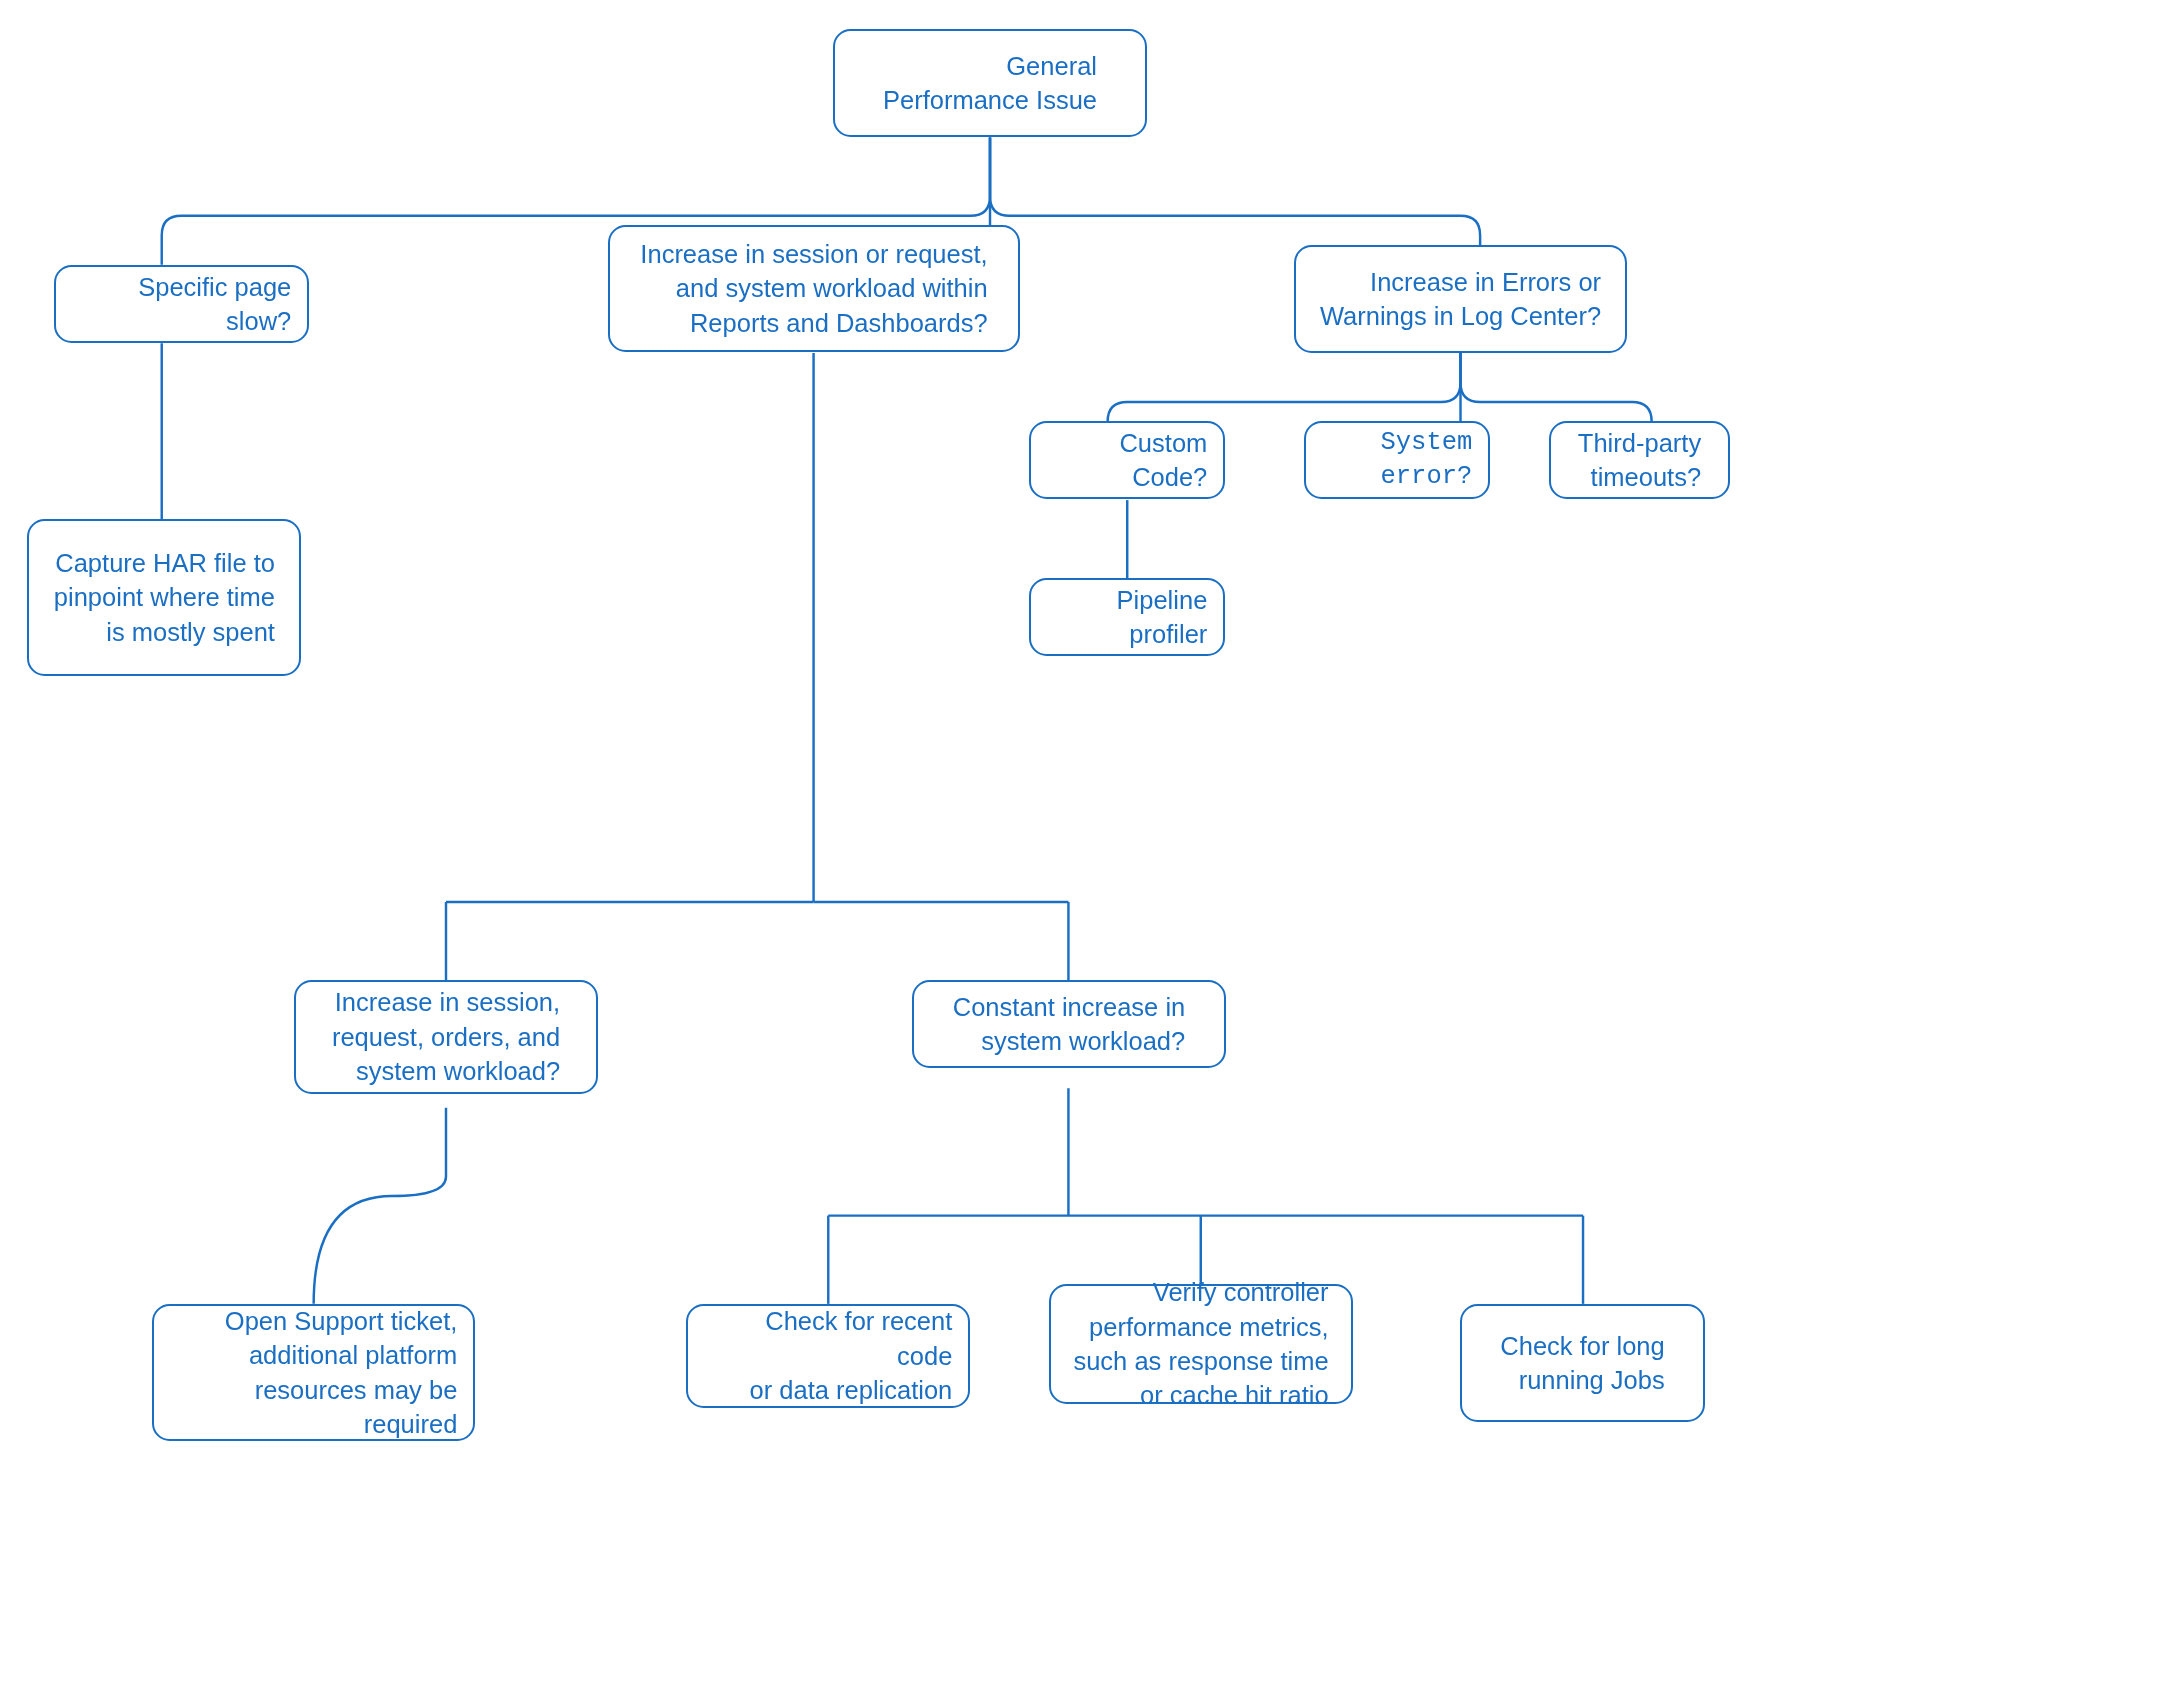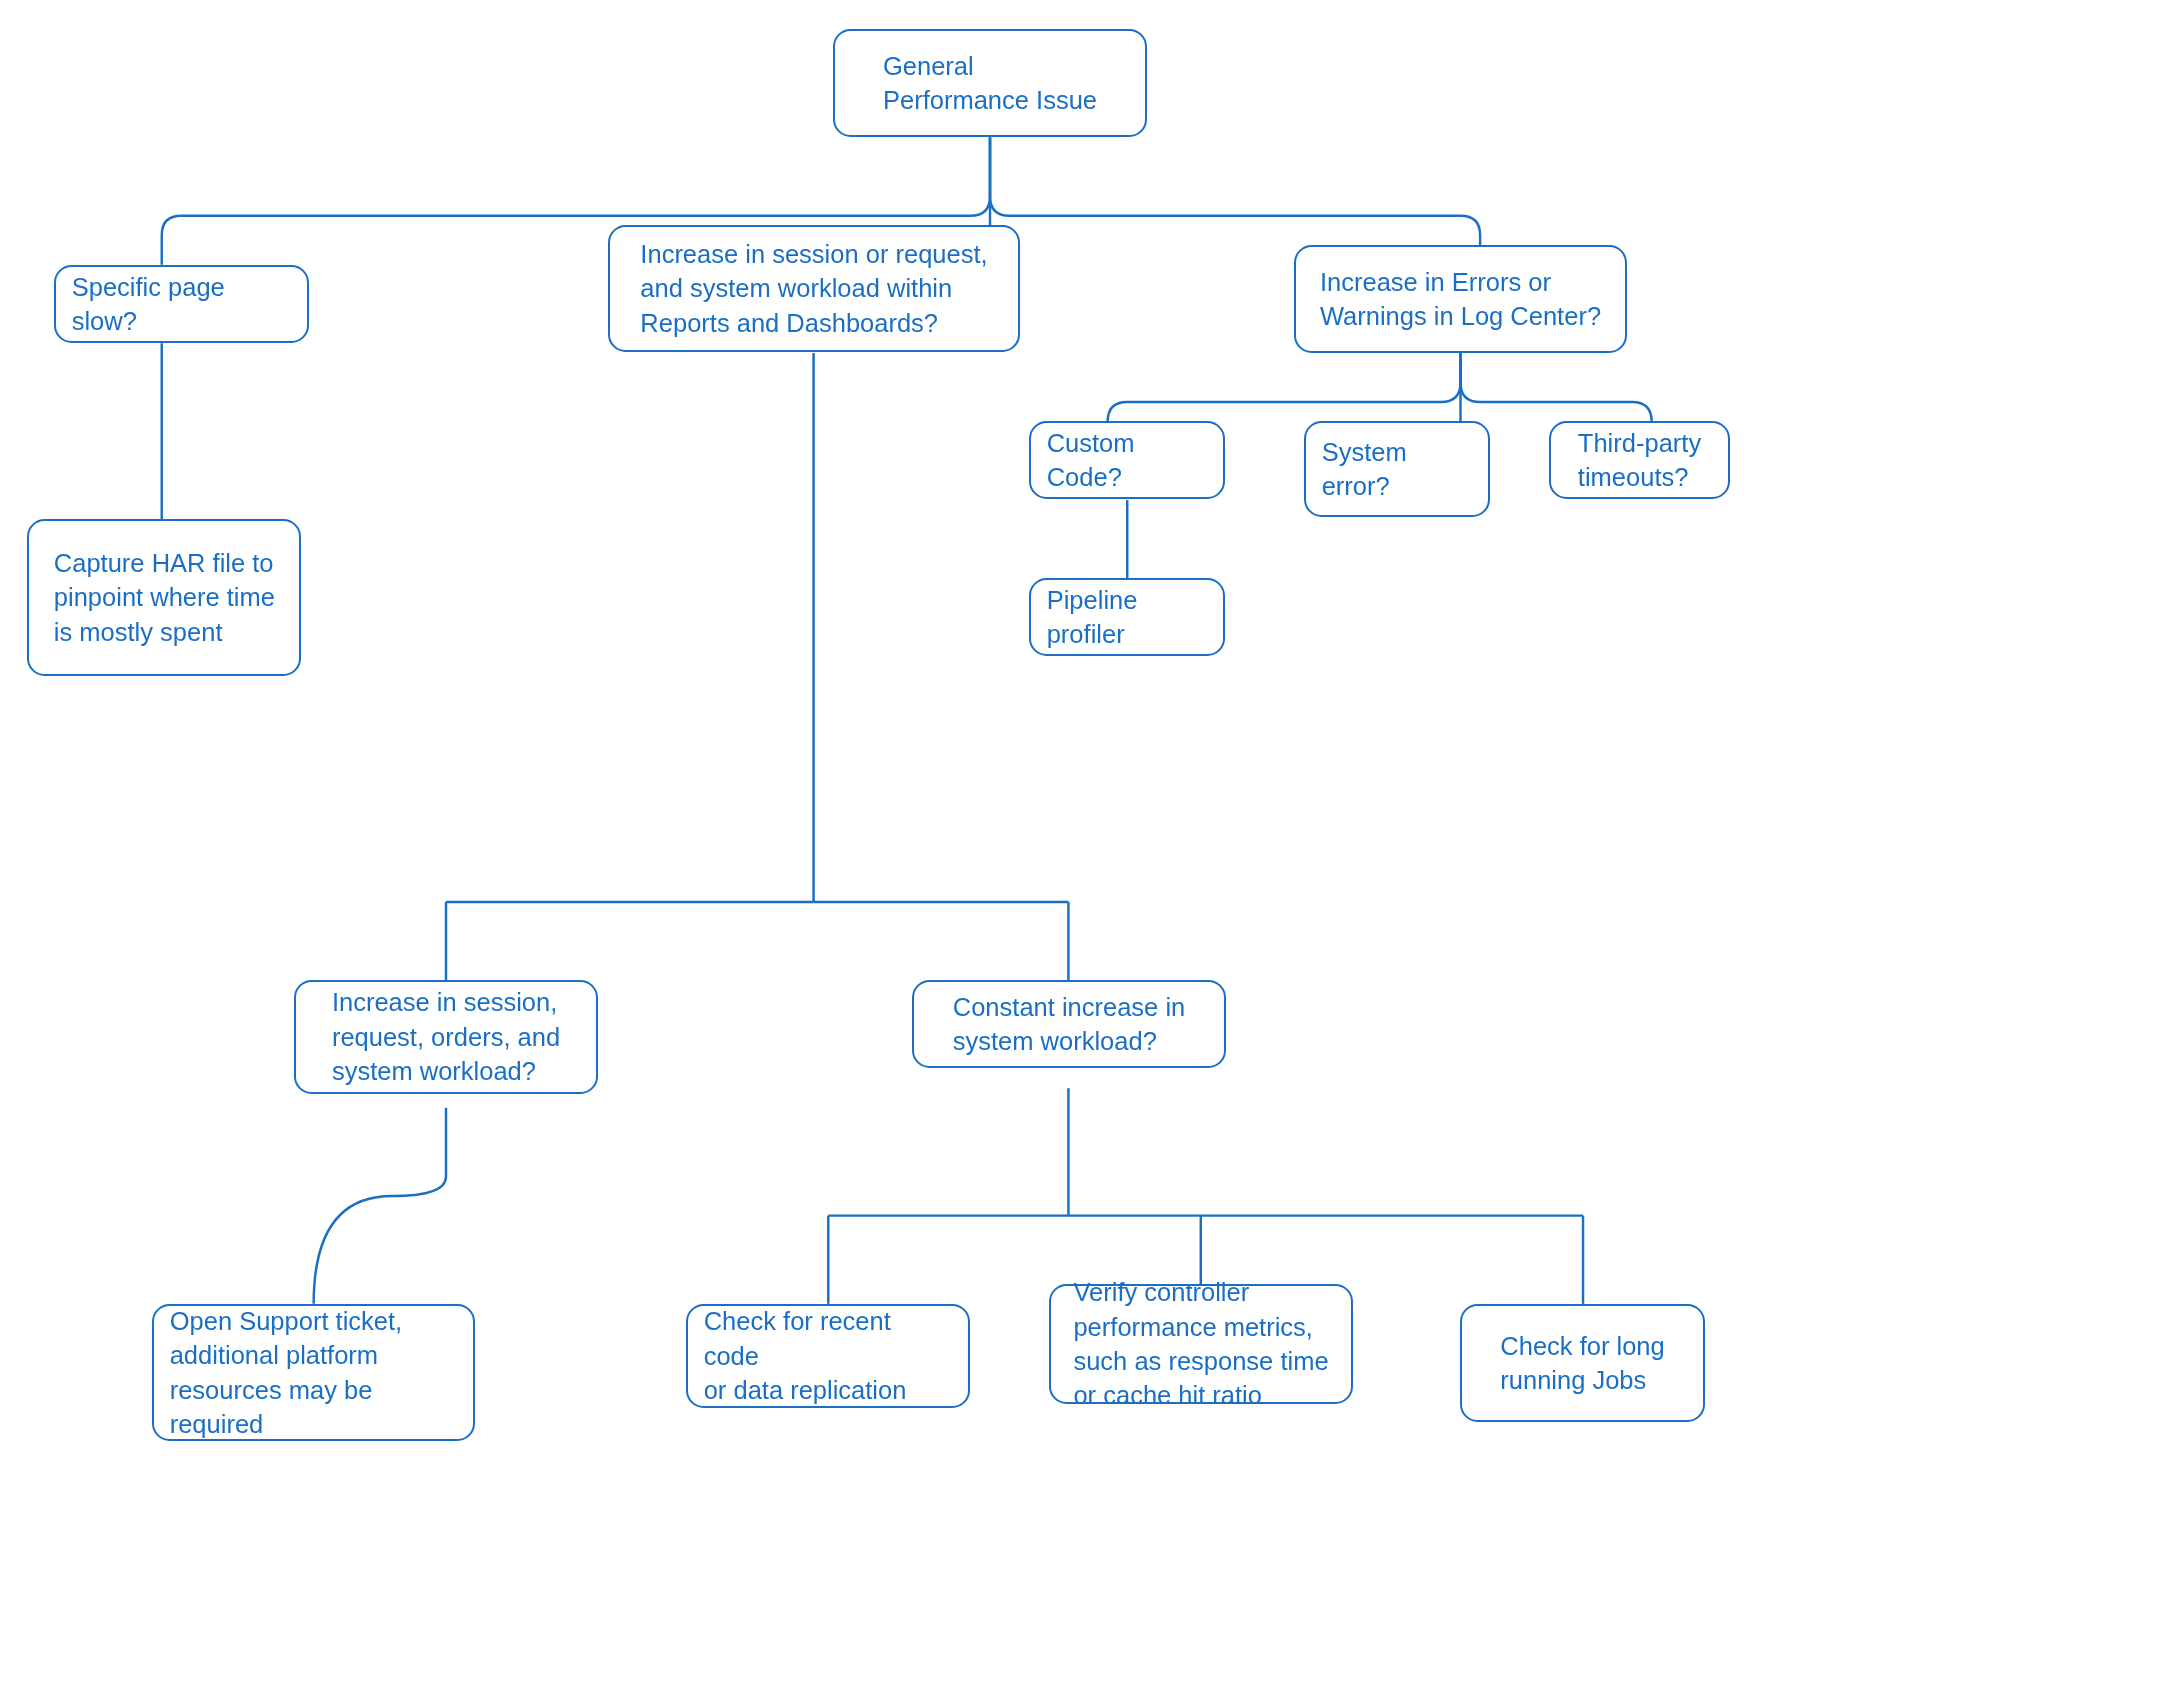--- a/index.html
+++ b/index.html
@@ -16,21 +16,21 @@
       width: 2179px;
       height: 1703px;
     }
     .node {
       position: absolute;
       border: 2.5px solid #1a6fc4;
       border-radius: 17.6px;
       background: #fff;
       color: #1a6fc4;
       font-size: 25.5px;
-      text-align: left;
+      text-align: right;
       display: flex;
       align-items: center;
       justify-content: center;
       padding: 9.8px 15.7px;
       line-height: 1.35;
     }
     svg.lines {
       position: absolute;
       top: 0; left: 0;
       width: 2179px;
@@ -92,21 +92,21 @@
   <div class="node" style="left:54px;top:265px;width:255px;height:78px;">Specific page slow?</div>
 
   <div class="node" style="left:27.4px;top:519px;width:274px;height:157px;">Capture HAR file to<br>pinpoint where time<br>is mostly spent</div>
 
   <div class="node" style="left:608px;top:225px;width:412px;height:127px;">Increase in session or request,<br>and system workload within<br>Reports and Dashboards?</div>
 
   <div class="node" style="left:1294px;top:245px;width:333px;height:108px;">Increase in Errors or<br>Warnings in Log Center?</div>
 
   <div class="node" style="left:1029px;top:421px;width:196px;height:78px;">Custom Code?</div>
 
-  <div class="node" style="left:1304px;top:421px;width:186px;height:96px;">System error?</div>
+  <div class="node" style="left:1304px;top:421px;width:186px;height:78px;font-family:Liberation Mono, monospace;">System error?</div>
 
   <div class="node" style="left:1549px;top:421px;width:181px;height:78px;">Third-party<br>timeouts?</div>
 
   <div class="node" style="left:1029px;top:578px;width:196px;height:78px;">Pipeline profiler</div>
 
   <div class="node" style="left:294px;top:980px;width:304px;height:114px;">Increase in session,<br>request, orders, and<br>system workload?</div>
 
   <div class="node" style="left:912px;top:980px;width:314px;height:88px;">Constant increase in<br>system workload?</div>
 
   <div class="node" style="left:152px;top:1304px;width:323px;height:137px;">Open Support ticket,<br>additional platform<br>resources may be required</div>

